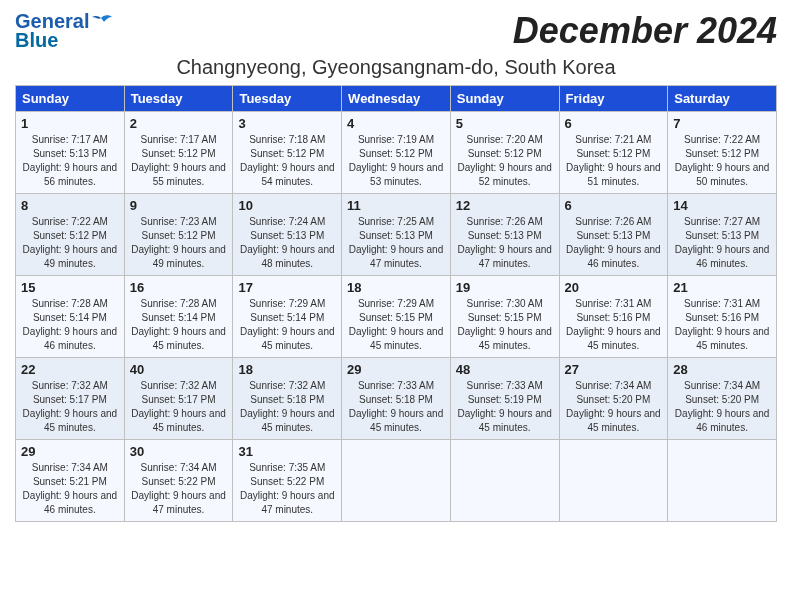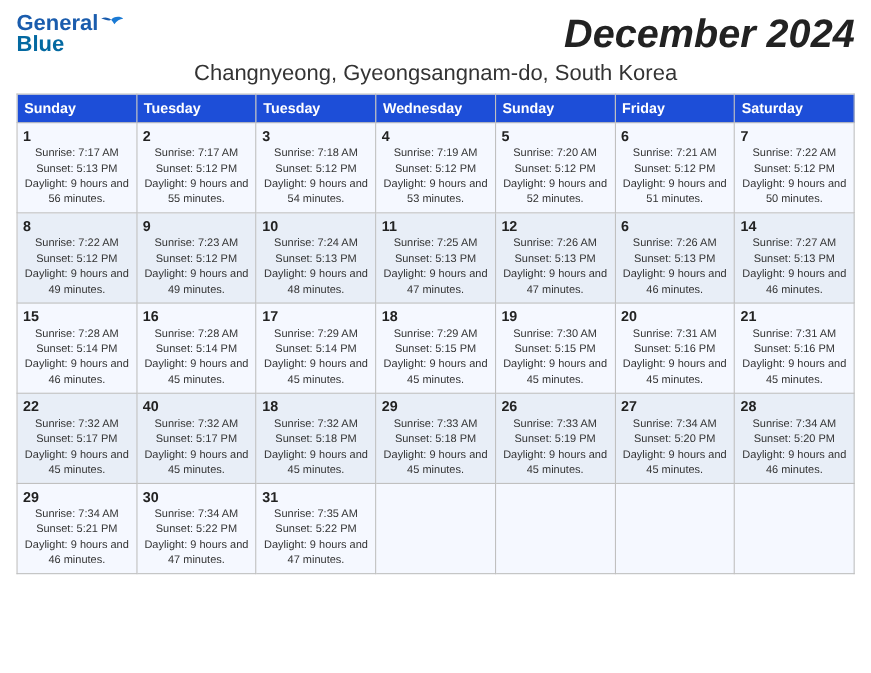--- a/index.html
+++ b/index.html
@@ -216,21 +216,21 @@
         </td>
         <td>
           <span class="day-number">18</span>
 <div class="day-content">Sunrise: 7:32 AM<br>Sunset: 5:18 PM<br>Daylight: 9 hours and 45 minutes.</div>
         </td>
         <td>
           <span class="day-number">29</span>
 <div class="day-content">Sunrise: 7:33 AM<br>Sunset: 5:18 PM<br>Daylight: 9 hours and 45 minutes.</div>
         </td>
         <td>
-          <span class="day-number">26</span>
+          <span class="day-number">48</span>
 <div class="day-content">Sunrise: 7:33 AM<br>Sunset: 5:19 PM<br>Daylight: 9 hours and 45 minutes.</div>
         </td>
         <td>
           <span class="day-number">27</span>
 <div class="day-content">Sunrise: 7:34 AM<br>Sunset: 5:20 PM<br>Daylight: 9 hours and 45 minutes.</div>
         </td>
         <td>
           <span class="day-number">28</span>
 <div class="day-content">Sunrise: 7:34 AM<br>Sunset: 5:20 PM<br>Daylight: 9 hours and 46 minutes.</div>
         </td>

